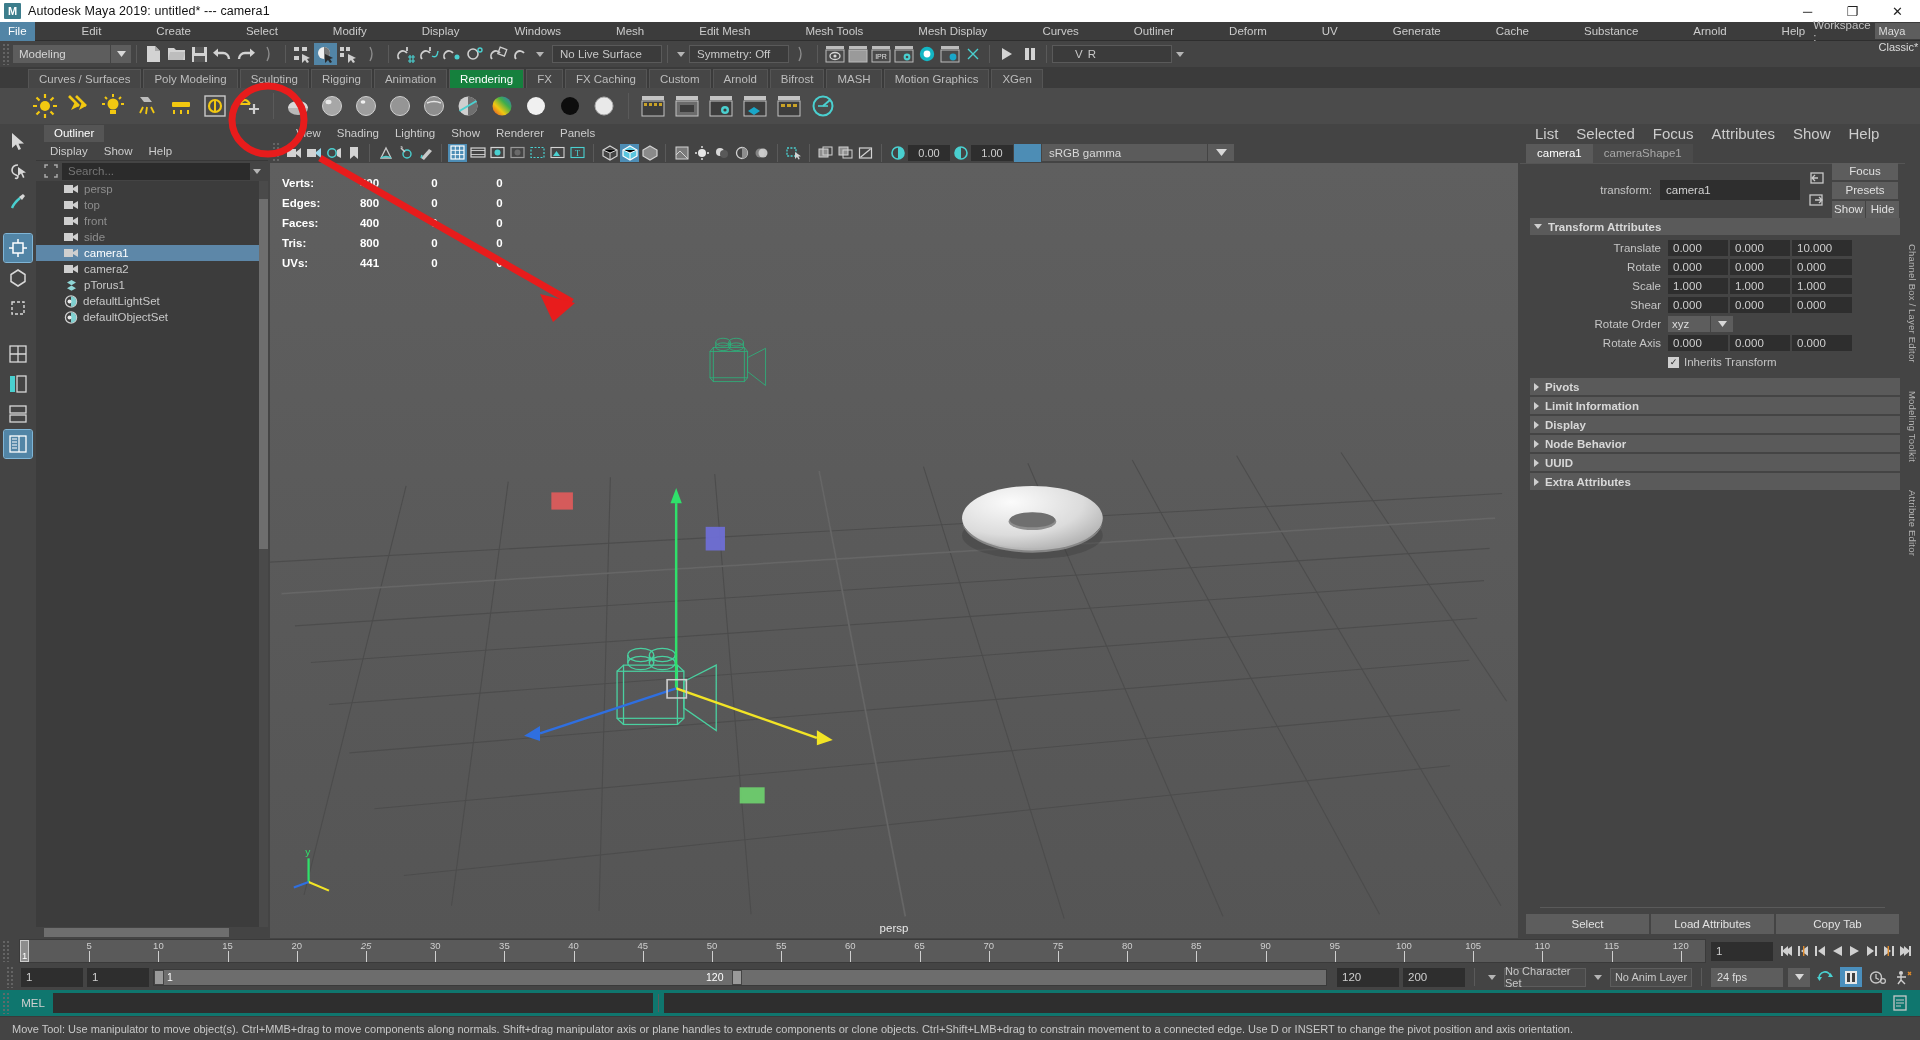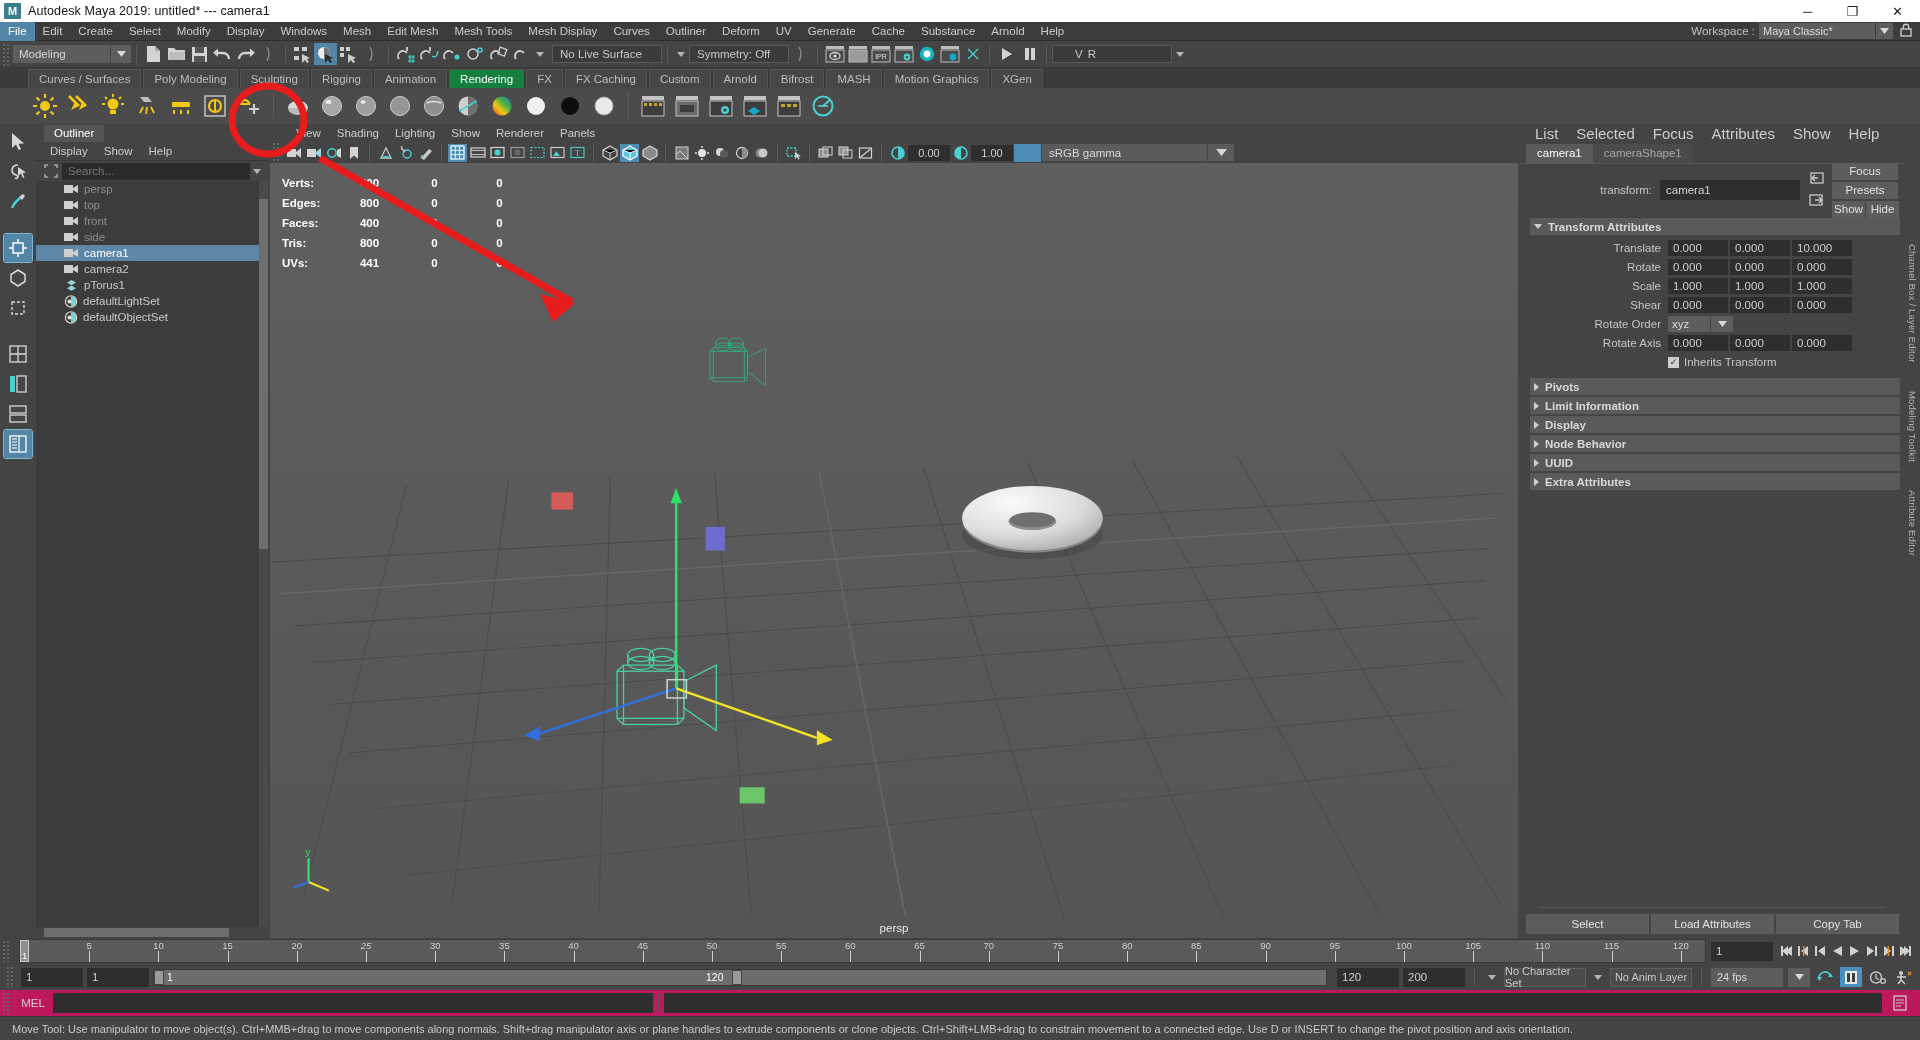--- a/index.html
+++ b/index.html
@@ -169,21 +169,21 @@
   .rs-field { width:62px; height:19px; background:#2e2e2e; color:#cfcfcf; font-size:11.5px;
               display:flex; align-items:center; padding-left:5px; }
   .rs-bar { flex:1; height:17px; background:#6d6d6d; position:relative; border:1px solid #3a3a3a; }
   .rs-handle { position:absolute; top:0; width:10px; height:15px; background:#9a9a9a; border:1px solid #444; }
   .rs-lbl { position:absolute; font-size:10.5px; color:#ffffff; top:1px; }
   .cs-box { width:82px; height:19px; background:#4b4b4b; border:1px solid #5d5d5d; color:#c8c8c8;
             font-size:11px; display:flex; align-items:center; justify-content:center; }
   .fps-box { width:72px; height:19px; background:#5d5d5d; color:#dcdcdc; font-size:11px;
              display:flex; align-items:center; padding-left:6px; }
 
-  .melrow { height:26px; background:#be185d; display:flex; align-items:center; flex:0 0 26px; }
+  .melrow { height:26px; background:#0f766e; display:flex; align-items:center; flex:0 0 26px; }
   .mel-lbl { width:40px; text-align:center; font-size:11.5px; color:#d0d0d0; }
   .mel-in { height:20px; background:#2e2e2e; border:none; outline:none; color:#d0d0d0; font-size:11.5px; padding:0 6px; }
   .helprow { height:24px; background:#444444; display:flex; align-items:center; flex:0 0 24px;
              border-top:1px solid #3a3a3a; }
   .help-txt { font-size:11px; color:#c8c8c8; padding-left:12px; }
 
   
   .rightbar { width:15px; background:#444444; display:flex; flex-direction:column;
               align-items:center; padding-top:120px; gap:26px; }
   .rb-item { writing-mode:vertical-rl; font-size:9.5px; color:#b5b5b5; letter-spacing:.2px; }
@@ -199,21 +199,21 @@
   <div class="titlebar">
     <div class="tb-logo">M</div>
     <div class="tb-title">Autodesk Maya 2019: untitled*  ---  camera1</div>
     <div class="tb-spacer"></div>
     <div class="tb-btn">─</div>
     <div class="tb-btn">❐</div>
     <div class="tb-btn close">✕</div>
   </div>
 
   <div class="menubar">
-    <div id="menu-items" style="display:flex;align-items:center;">
+    <div id="menu-items" style="display:flex;align-items:center;gap:39px;">
         <div class="menu-item active">File</div>
         <div class="menu-item">Edit</div>
         <div class="menu-item">Create</div>
         <div class="menu-item">Select</div>
         <div class="menu-item">Modify</div>
         <div class="menu-item">Display</div>
         <div class="menu-item">Windows</div>
         <div class="menu-item">Mesh</div>
         <div class="menu-item">Edit Mesh</div>
         <div class="menu-item">Mesh Tools</div>

